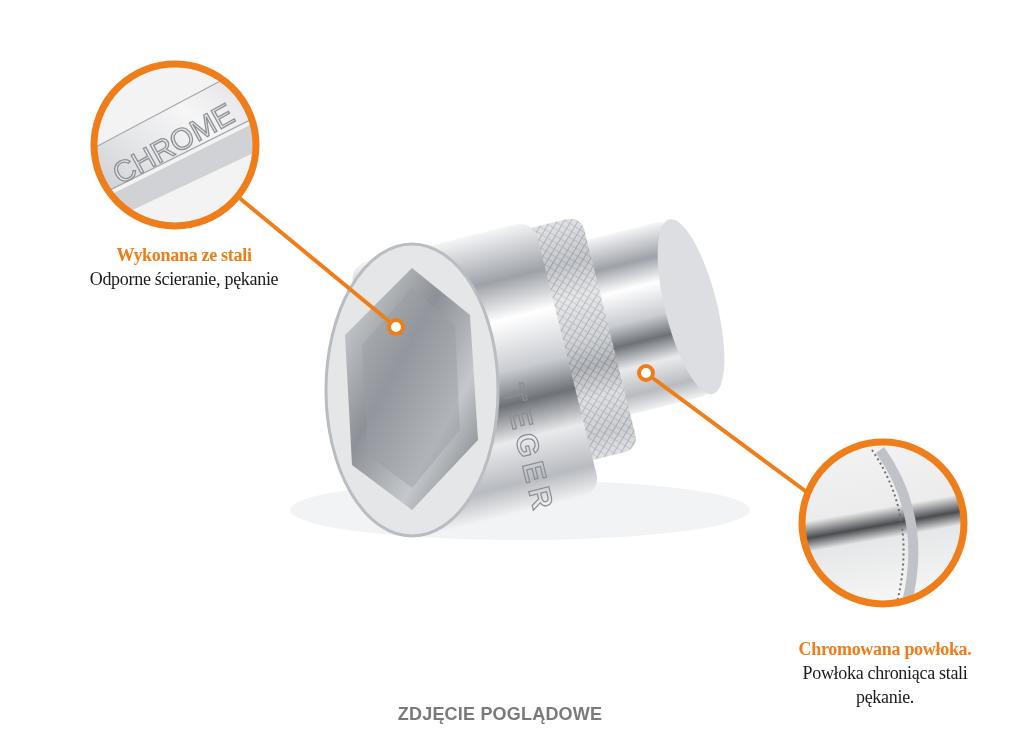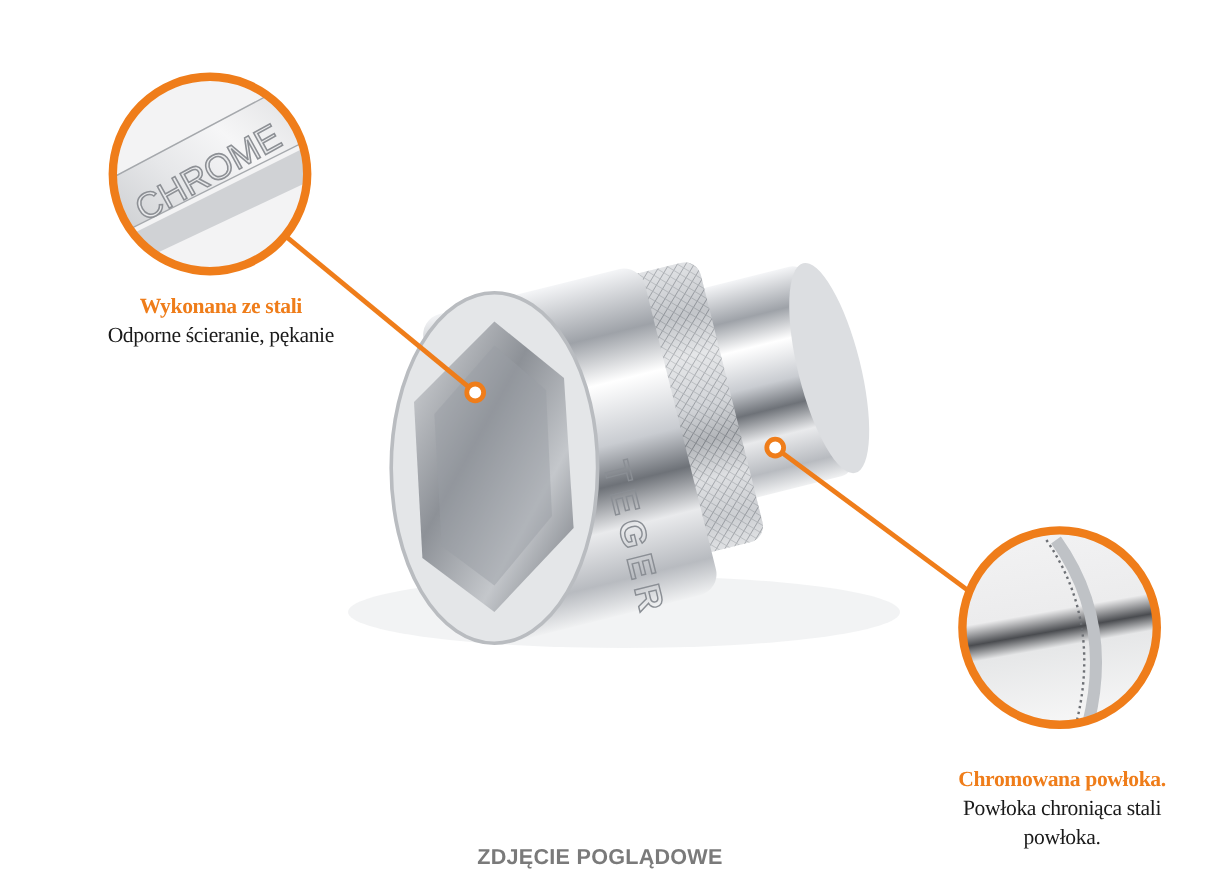--- a/index.html
+++ b/index.html
@@ -109,17 +109,17 @@
   </svg>
 
   <div class="caption" id="cap-left">
     <span class="hl">Wykonana ze stali</span>
     <span class="body">Odporne ścieranie, pękanie</span>
   </div>
 
   <div class="caption" id="cap-right">
     <span class="hl">Chromowana powłoka.</span>
     <span class="body">Powłoka chroniąca stali</span>
-    <span class="body">powłoka.</span>
+    <span class="body">pękanie.</span>
   </div>
 
   <div class="footer">ZDJĘCIE POGLĄDOWE</div>
 </div>
 
 </body></html>

